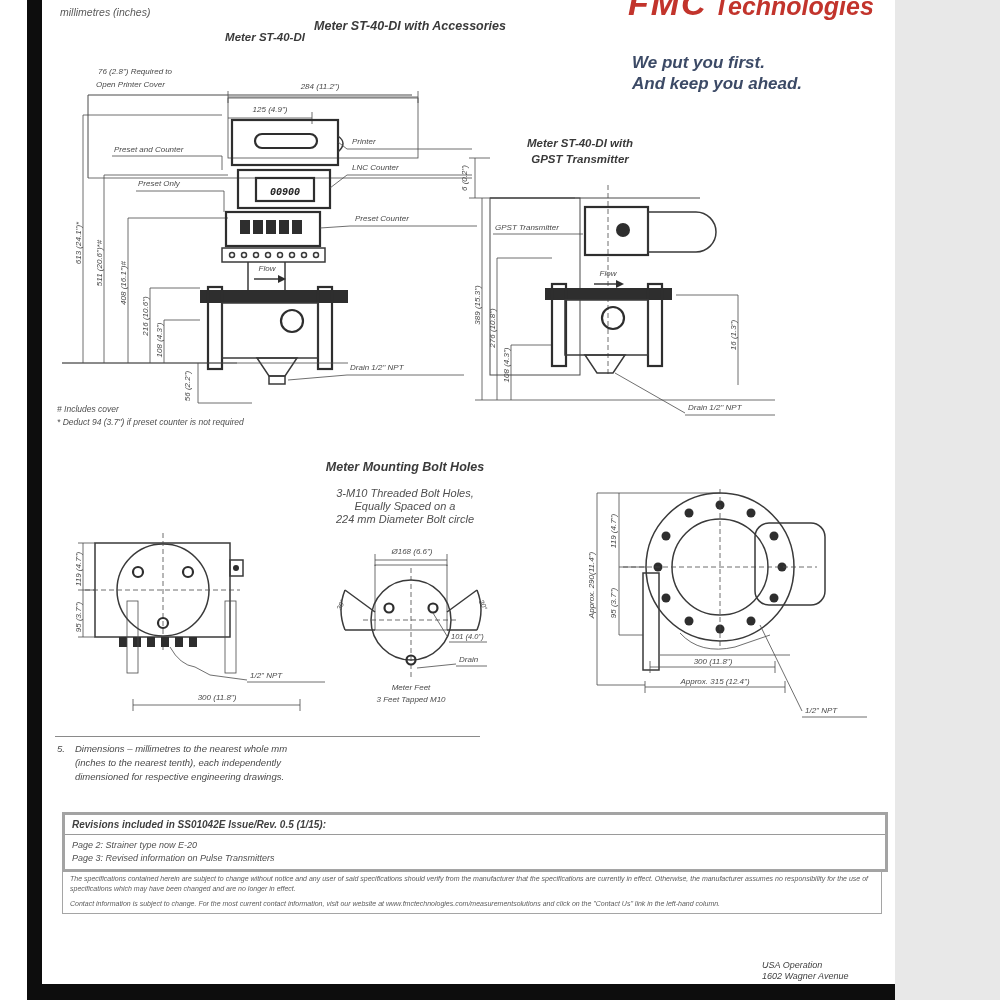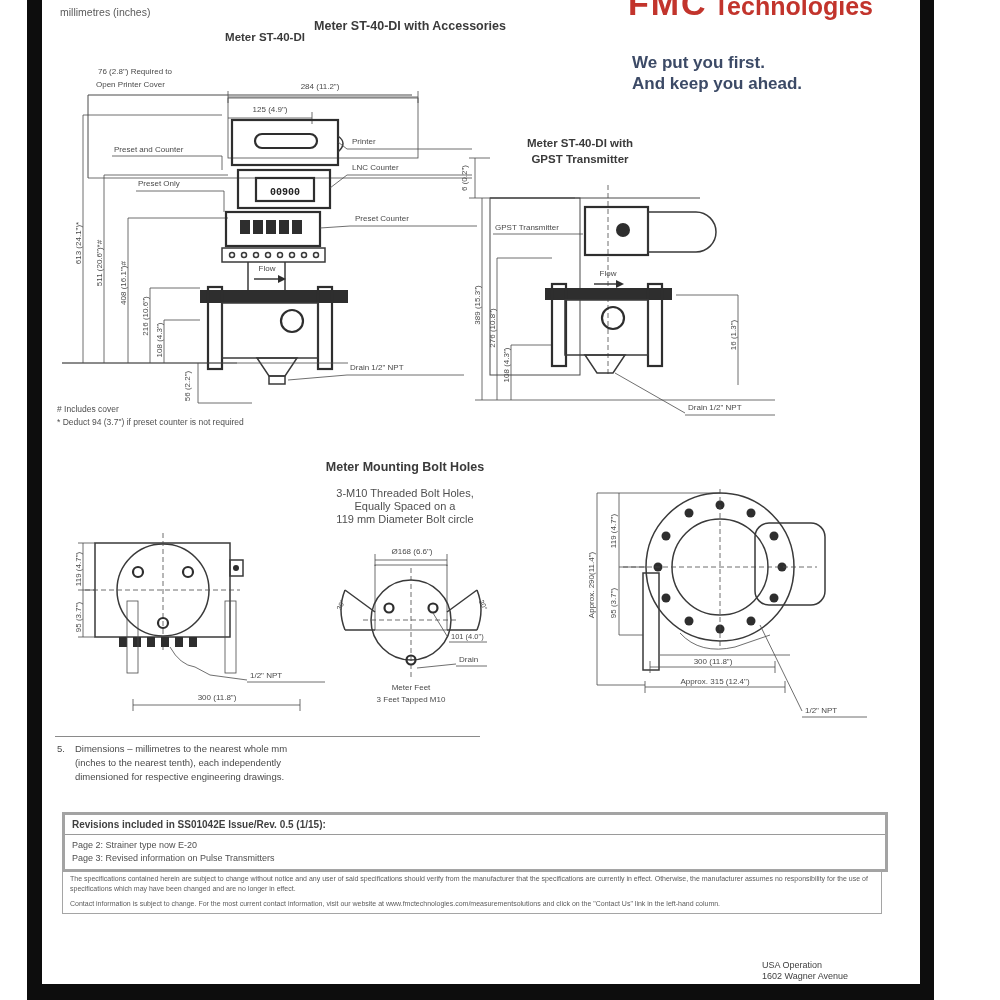--- a/index.html
+++ b/index.html
@@ -1,17 +1,17 @@
 <!DOCTYPE html>
 <html><head>
 <meta charset="utf-8">
 <style>
   html,body{margin:0;padding:0;background:#e8e8e8;}
-  .page{position:relative;width:1000px;height:1000px;background:#ffffff;overflow:hidden;
-        font-family:"Liberation Sans",sans-serif;color:#4a4a4a;}
+  .page{position:relative;width:895px;height:1000px;background:#ffffff;overflow:hidden;
+        font-family:"Liberation Sans",sans-serif;color:#4a4a4a;font-style:italic;}
   .bar{position:absolute;background:#0d0d0d;z-index:50;}
   .bar-left{left:27px;top:0;width:15px;height:1000px;}
   .bar-right{left:920px;top:0;width:14px;height:1000px;}
   .bar-bottom{left:27px;top:984px;width:907px;height:16px;}
   .abs{position:absolute;}
   .units{left:60px;top:6px;font-size:10.5px;color:#5a5a5a;}
   .logo{left:628px;top:-16px;font-weight:bold;color:#c2342c;white-space:nowrap;z-index:2;}
   .logo-fmc{font-size:34px;letter-spacing:2px;}
   .logo-tech{font-size:25px;margin-left:6px;}
   .tagline{left:632px;top:36px;font-size:17px;font-weight:bold;color:#3c4a66;line-height:21px;margin-top:16px;}
@@ -224,21 +224,21 @@
       <text x="40" y="198" class="c" transform="rotate(-90 40 198)">276 (10.8")</text>
       <text x="54" y="235" class="c" transform="rotate(-90 54 235)">108 (4.3")</text>
       <text x="281" y="205" class="c" transform="rotate(-90 281 205)">16 (1.3")</text>
     </g>
   </svg>
 
   <div class="abs h1" style="left:275px;top:460px;width:260px;">Meter Mounting Bolt Holes</div>
   <div class="abs desc" style="left:305px;top:487px;width:200px;">
     <div>3-M10 Threaded Bolt Holes,</div>
     <div>Equally Spaced on a</div>
-    <div>119 mm Diameter Bolt circle</div>
+    <div>224 mm Diameter Bolt circle</div>
   </div>
 
   <svg style="left:75px;top:515px;" width="265" height="200" viewBox="0 0 265 200">
     <g>
       <rect x="20" y="28" width="135" height="94" class="m"></rect>
       <circle cx="88" cy="75" r="46" class="m"></circle>
       <line x1="10" y1="75" x2="165" y2="75" class="d"></line>
       <line x1="88" y1="18" x2="88" y2="135" class="d"></line>
       <circle cx="63" cy="57" r="5" class="b"></circle>
       <circle cx="113" cy="57" r="5" class="b"></circle>

